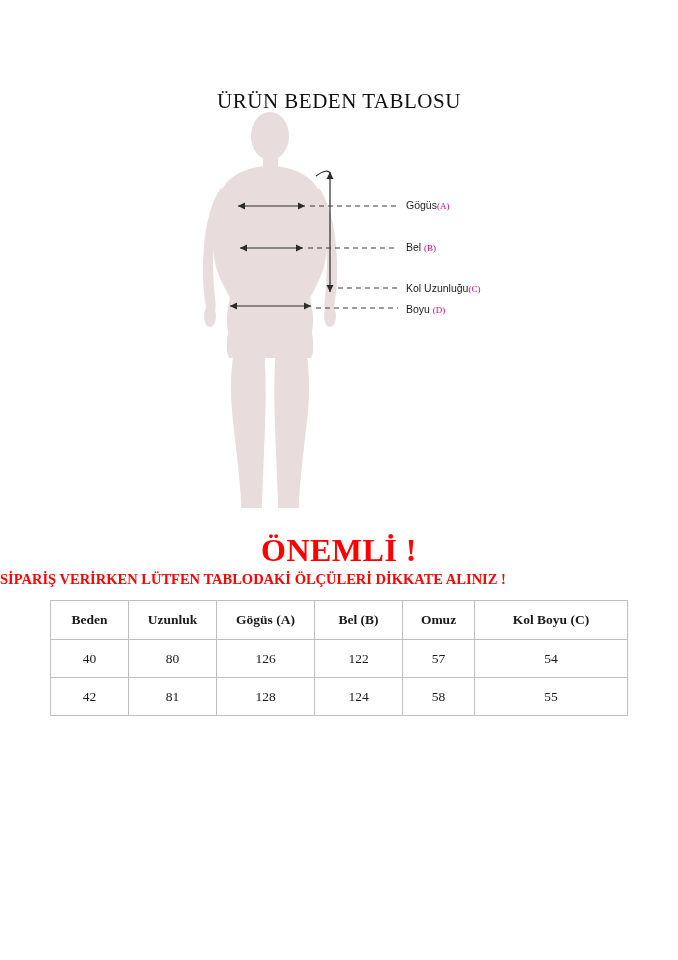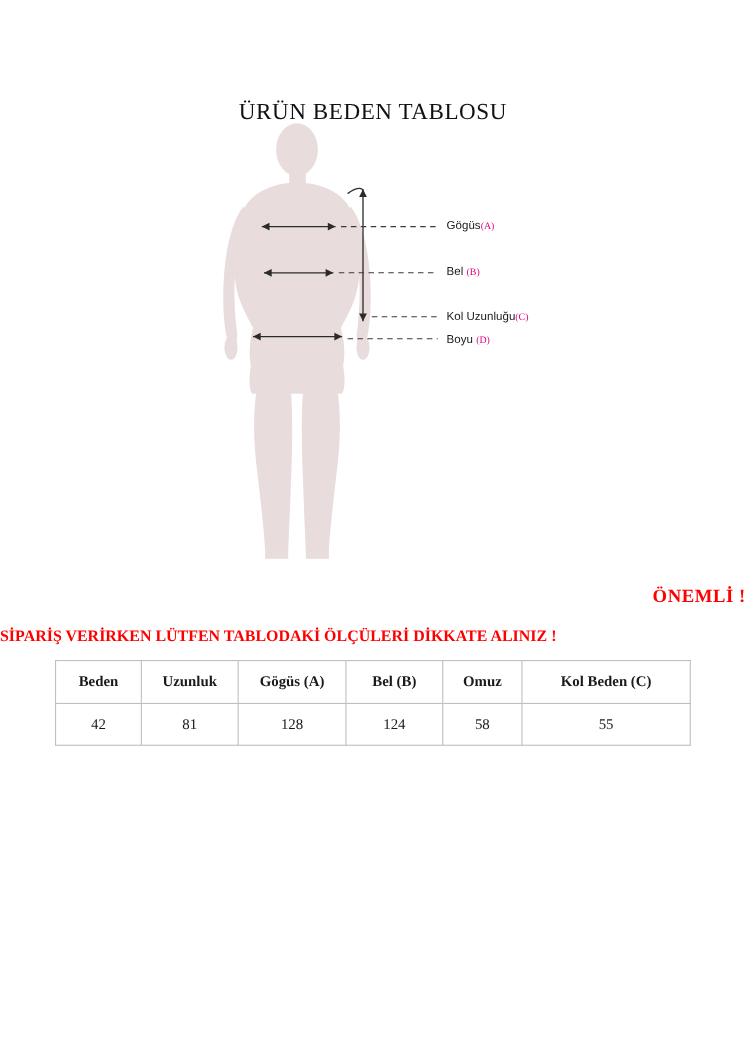--- a/index.html
+++ b/index.html
@@ -60,25 +60,25 @@
   .lbl-bel   { top: 141px; left: 406px; }
   .lbl-kol   { top: 182px; left: 406px; }
   .lbl-basen { top: 203px; left: 406px; }
 
   
   .onemli {
     position: absolute;
     top: 532px;
     left: 0;
     width: 100%;
-    text-align: right;
+    text-align: center;
     color: #ff0000;
     font-family: "Liberation Serif", serif;
     font-weight: bold;
-    font-size: 17px;
+    font-size: 32px;
     letter-spacing: 0.5px;
   }
   .warning {
     position: absolute;
     top: 571px;
     left: 0;
     width: 100%;
     text-align: left;
     color: #ff0000;
     font-family: "Liberation Serif", serif;
@@ -221,24 +221,32 @@
       <col class="col-omuz">
       <col class="col-kol">
   </colgroup>
   <thead>
     <tr>
       <th>Beden</th>
       <th>Uzunluk</th>
       <th>Gögüs (A)</th>
       <th>Bel (B)</th>
       <th>Omuz</th>
-      <th>Kol Beden (C)</th>
+      <th>Kol Boyu (C)</th>
     </tr>
   </thead>
   <tbody>
+    <tr>
+      <td>40</td>
+      <td>80</td>
+      <td>126</td>
+      <td>122</td>
+      <td>57</td>
+      <td>54</td>
+    </tr>
     <tr>
       <td>42</td>
       <td>81</td>
       <td>128</td>
       <td>124</td>
       <td>58</td>
       <td>55</td>
     </tr>
   </tbody>
 </table>

